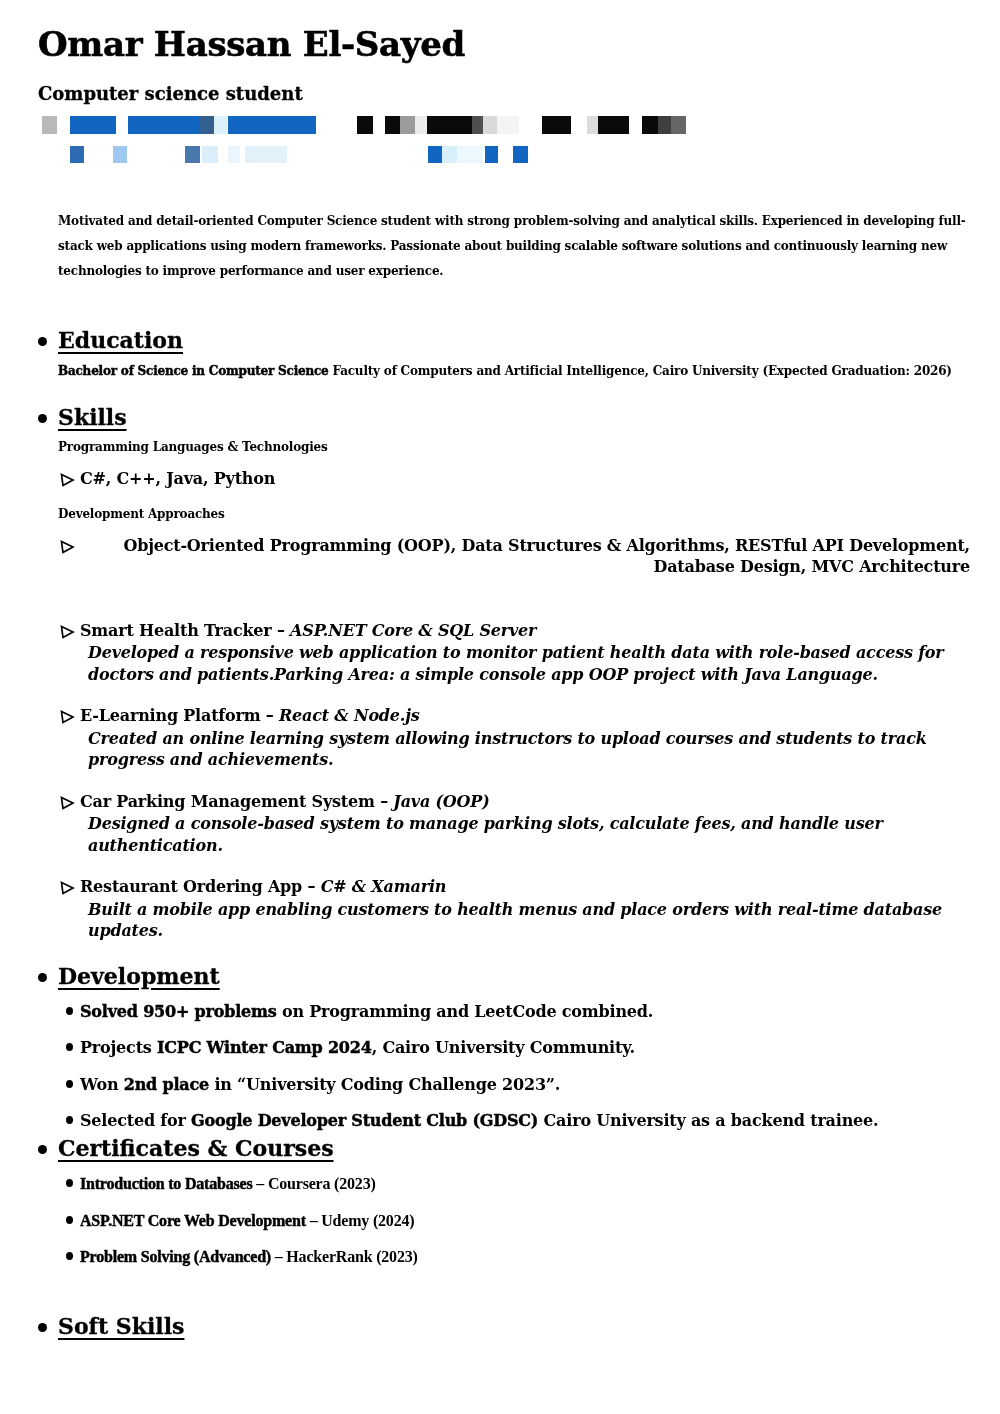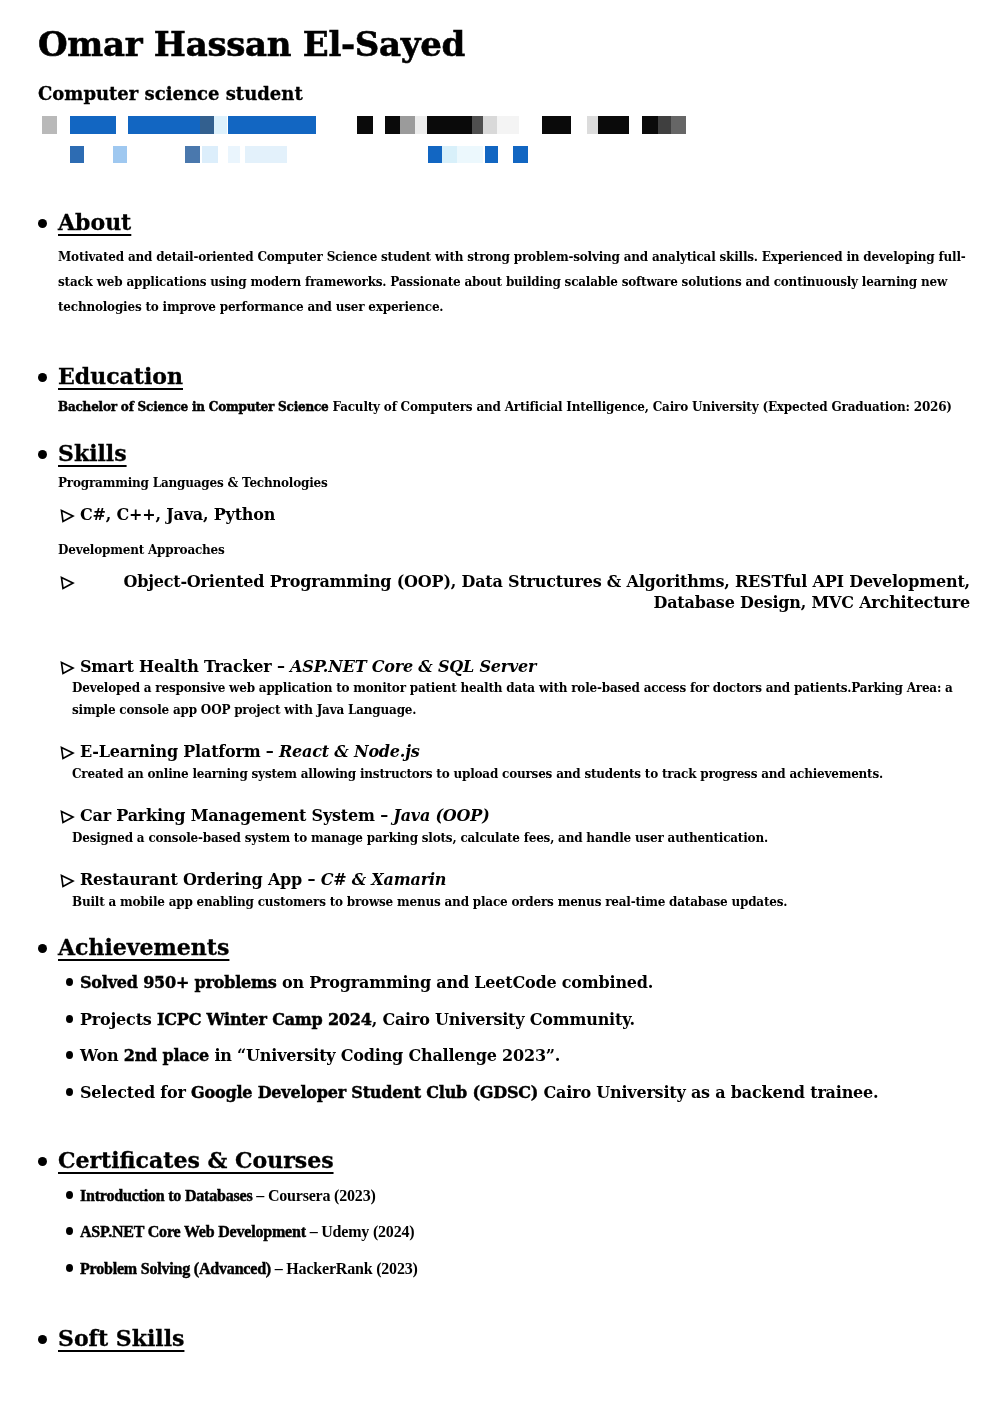--- a/index.html
+++ b/index.html
@@ -21,21 +21,21 @@
   .h { display:flex; align-items:center; }
   .hb { width:9px; height:9px; border-radius:50%; background:#000; margin-right:11px; flex:0 0 auto; margin-top:3px; }
   .ht { font-size:22px; line-height:26px; text-decoration:underline; text-decoration-thickness:2px; text-underline-offset:4px; -webkit-text-stroke:0.3px #000; }
 
   .body-text, .label, .ed { font-size:12px; line-height:25px; letter-spacing:-0.2px; margin:0 0 0 20px; max-width:912px; }
   .xb { -webkit-text-stroke:0.45px #000; }
   .it { font-style:italic; }
 
   .arrow-item { margin-left:22px; font-size:16px; line-height:21.5px; letter-spacing:-0.2px; max-width:910px; position:relative; padding-left:20px; }
   .arrow-item .ai { position:absolute; left:0; top:3px; }
-  .desc { margin:0 0 0 34px; font-size:12px; line-height:21.5px; letter-spacing:-0.2px; max-width:892px; }
+  .desc { margin:0 0 0 50px; font-size:16px; line-height:21.5px; letter-spacing:-0.2px; max-width:892px;font-style:italic; }
 
   .b-item { margin-left:28px; font-size:16px; line-height:21.5px; letter-spacing:-0.2px; position:relative; padding-left:14px; max-width:890px; }
   .b-item .dot { position:absolute; left:0; top:6px; width:7px; height:8px; border-radius:50%; background:#000; }
 
   
   .m-about    { margin-top:46px; }
   .m-about p  { margin-top:10px; }
   .m-edu      { margin-top:43px; }
   .m-edu .ed  { margin-top:6px; }
   .m-skills   { margin-top:20px; }
@@ -46,21 +46,21 @@
   .m-skills .gap2     { margin-top:13px;text-align:right; }
   .m-projects { margin-top:42px; }
   .m-projects .arrow-item { margin-top:8px; }
   .m-projects .desc { margin-top:1px; }
   .m-projects .arrow-item + .desc { margin-top:1px; }
   .m-projects .pitem { margin-top:20px; }
   .m-ach      { margin-top:21px; }
   .m-ach .b-item { margin-top:8px; }
   .m-ach .b-item + .b-item { margin-top:7.5px; }
   .m-ach .list { margin-top:5px; }
-  .m-cert     { margin-top:40px; }
+  .m-cert     { }
   .m-cert .list { margin-top:4px; }
   .m-cert .b-item { margin-top:8px;font-family:Liberation Serif, serif; }
   .m-cert .b-item + .b-item { margin-top:7.5px; }
   .m-soft     { margin-top:42px; }
 
   .m-ach .b-item { line-height:29px; padding-left:14px; }
   .m-ach .b-item .dot { top:10px; }
   .m-cert .b-item { line-height:29px; }
   .m-cert .b-item .dot { top:10px; }
 </style>
@@ -100,24 +100,20 @@
       <div class="rblock" style="left: 190px; top: 30px; width: 12px; height: 17px; background: rgb(234, 245, 253);"></div>
       <div class="rblock" style="left: 207px; top: 30px; width: 42px; height: 17px; background: rgb(227, 241, 251);"></div>
       <div class="rblock" style="left: 390px; top: 30px; width: 14px; height: 17px; background: rgb(18, 102, 194);"></div>
       <div class="rblock" style="left: 404px; top: 30px; width: 15px; height: 17px; background: rgb(216, 240, 250);"></div>
       <div class="rblock" style="left: 419px; top: 30px; width: 26px; height: 17px; background: rgb(236, 248, 253);"></div>
       <div class="rblock" style="left: 447px; top: 30px; width: 13px; height: 17px; background: rgb(18, 102, 194);"></div>
       <div class="rblock" style="left: 475px; top: 30px; width: 15px; height: 17px; background: rgb(18, 102, 194);"></div>
     </div>
 
   <div class="section m-about">
-    <div class="h">
-      <span class="hb"></span>
-      <span class="ht">About</span>
-    </div>
     <p class="body-text">Motivated and detail-oriented Computer Science student with strong problem-solving and analytical skills. Experienced in developing full-stack web applications using modern frameworks. Passionate about building scalable software solutions and continuously learning new technologies to improve performance and user experience.</p>
   </div>
 
   <div class="section m-edu">
     <div class="h">
       <span class="hb"></span>
       <span class="ht">Education</span>
     </div>
     <p class="ed"><span class="xb">Bachelor of Science in Computer Science</span><span> Faculty of Computers and Artificial Intelligence, Cairo University (Expected Graduation: 2026)</span></p>
   </div>
@@ -168,27 +164,27 @@
       <span>Car Parking Management System</span><span> – </span><span class="it">Java (OOP)</span>
     </div>
     <p class="desc">Designed a console-based system to manage parking slots, calculate fees, and handle user authentication.</p>
 
     <div class="arrow-item pitem">
       <span class="ai"><svg width="15" height="14" viewBox="0 0 15 14">
             <path d="M1.5 1.5 L13 7 L3 12.5 Z" fill="#fff" stroke="#000" stroke-width="1.7"></path>
           </svg></span>
       <span>Restaurant Ordering App</span><span> – </span><span class="it">C# &amp; Xamarin</span>
     </div>
-    <p class="desc">Built a mobile app enabling customers to browse menus and place orders menus real-time database updates.</p>
+    <p class="desc">Built a mobile app enabling customers to health menus and place orders with real-time database updates.</p>
   </div>
 
   <div class="section m-ach">
     <div class="h">
       <span class="hb"></span>
-      <span class="ht">Achievements</span>
+      <span class="ht">Development</span>
     </div>
     <div class="list">
       <div class="b-item"><span class="dot"></span><span></span><span class="xb">Solved 950+ problems</span><span> on Programming and LeetCode combined.</span></div>
       <div class="b-item"><span class="dot"></span><span>Projects </span><span class="xb">ICPC Winter Camp 2024</span><span>, Cairo University Community.</span></div>
       <div class="b-item"><span class="dot"></span><span>Won </span><span class="xb">2nd place</span><span> in “University Coding Challenge 2023”.</span></div>
       <div class="b-item"><span class="dot"></span><span>Selected for </span><span class="xb">Google Developer Student Club (GDSC)</span><span> Cairo University as a backend trainee.</span></div>
     </div>
   </div>
 
   <div class="section m-cert">

